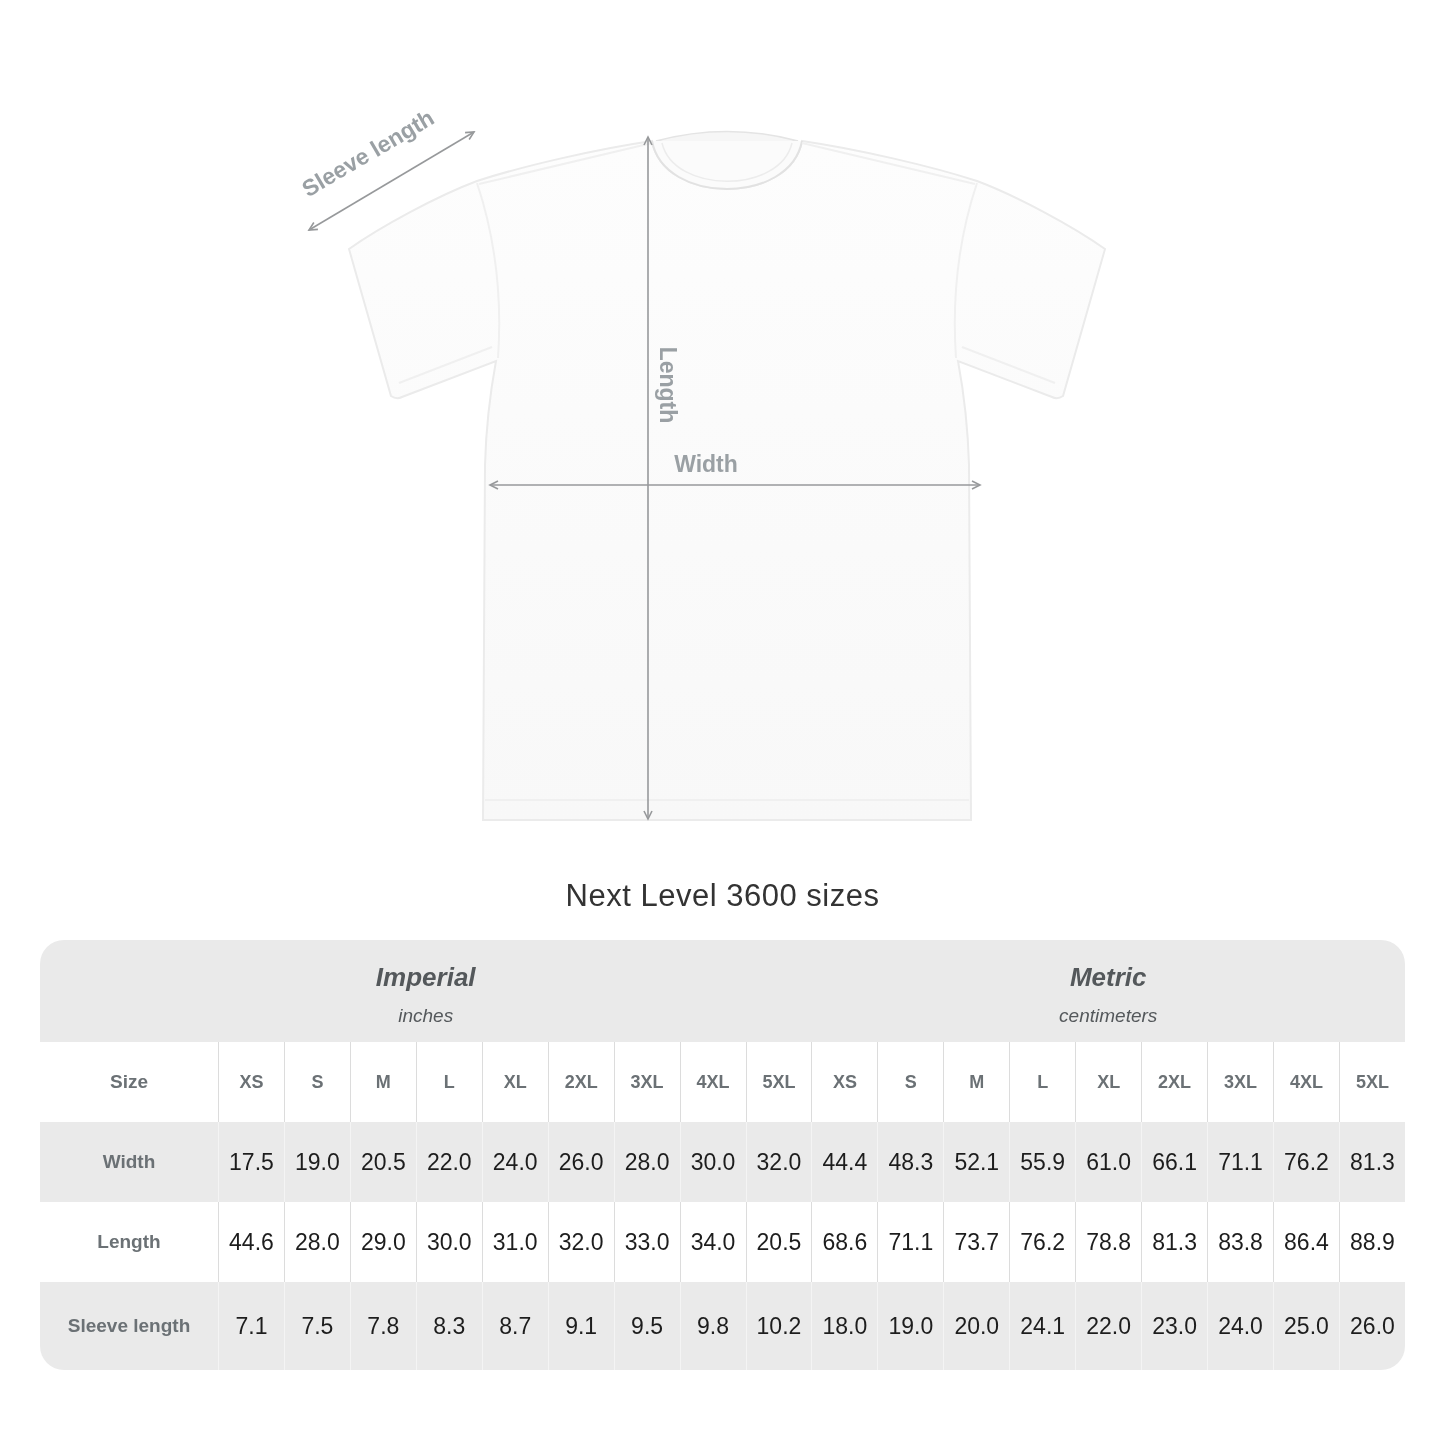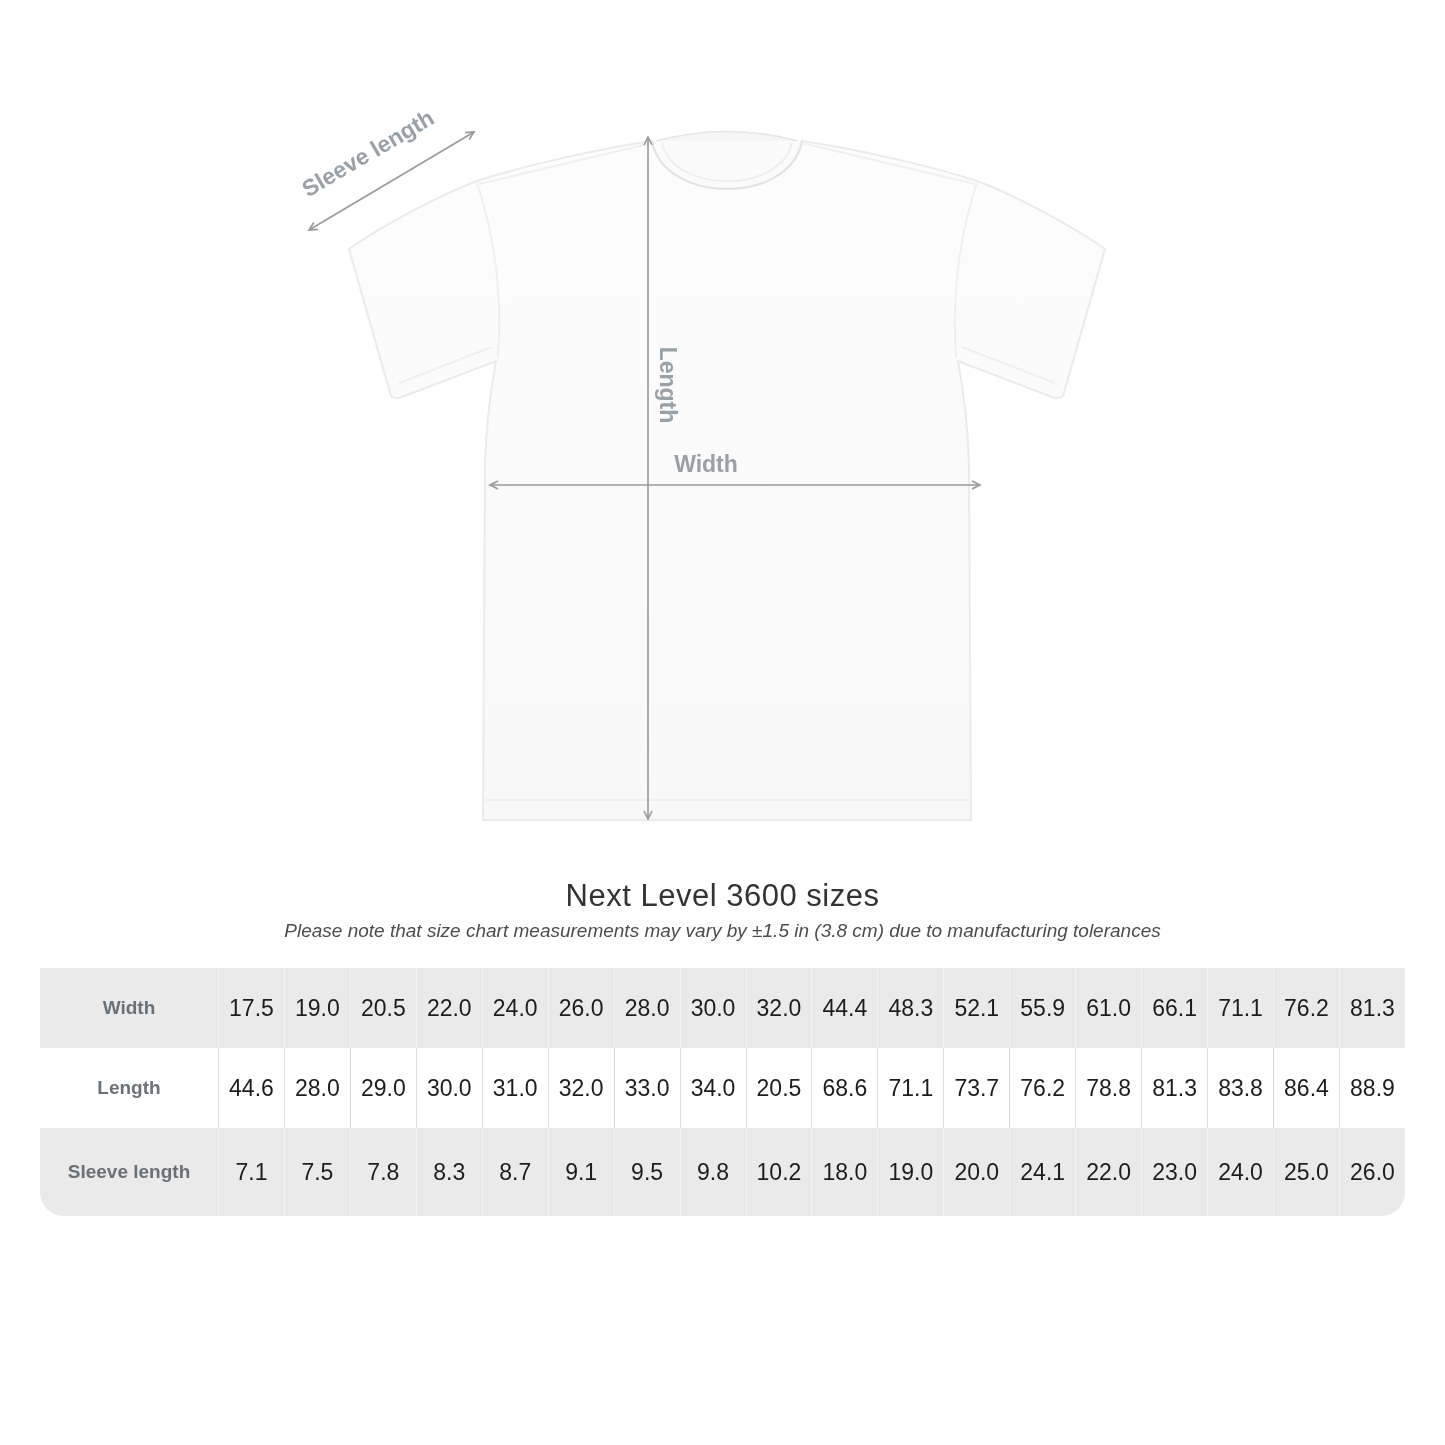--- a/index.html
+++ b/index.html
@@ -100,29 +100,59 @@
 
     <g fill="#9aa0a4" font-weight="bold" font-size="23" font-family="Liberation Sans, sans-serif">
       <text x="372" y="160" text-anchor="middle" transform="rotate(-30.5 372 160)">Sleeve length</text>
       <text x="660" y="385" text-anchor="middle" transform="rotate(90 660 385)">Length</text>
       <text x="706" y="472" text-anchor="middle">Width</text>
     </g>
   </svg>
 
   
   <h1 class="title">Next Level 3600 sizes</h1>
-  <p class="subtitle">Please note that size chart measurements may vary by ±1.5 in (3.8 cm) due to manufacturing tolerances</p>
 
   
   <div class="tablewrap">
     <table class="sizetable">
       <colgroup>
         <col style="width:178px">
       </colgroup>
       <tbody id="size-table-body">
+          <tr>
+            <td class="group tl" colspan="10">
+              <div class="gname">Imperial</div>
+              <div class="gunit">inches</div>
+            </td>
+            <td class="group tr2" colspan="9">
+              <div class="gname">Metric</div>
+              <div class="gunit">centimeters</div>
+            </td>
+          </tr>
+          <tr>
+            <td class="rlabel">Size</td>
+            <td class="shead">XS</td>
+            <td class="shead">S</td>
+            <td class="shead">M</td>
+            <td class="shead">L</td>
+            <td class="shead">XL</td>
+            <td class="shead">2XL</td>
+            <td class="shead">3XL</td>
+            <td class="shead">4XL</td>
+            <td class="shead">5XL</td>
+            <td class="shead">XS</td>
+            <td class="shead">S</td>
+            <td class="shead">M</td>
+            <td class="shead">L</td>
+            <td class="shead">XL</td>
+            <td class="shead">2XL</td>
+            <td class="shead">3XL</td>
+            <td class="shead">4XL</td>
+            <td class="shead">5XL</td>
+          </tr>
           <tr class="band">
             <td class="rlabel">Width</td>
             <td class="val">17.5</td>
             <td class="val">19.0</td>
             <td class="val">20.5</td>
             <td class="val">22.0</td>
             <td class="val">24.0</td>
             <td class="val">26.0</td>
             <td class="val">28.0</td>
             <td class="val">30.0</td>

